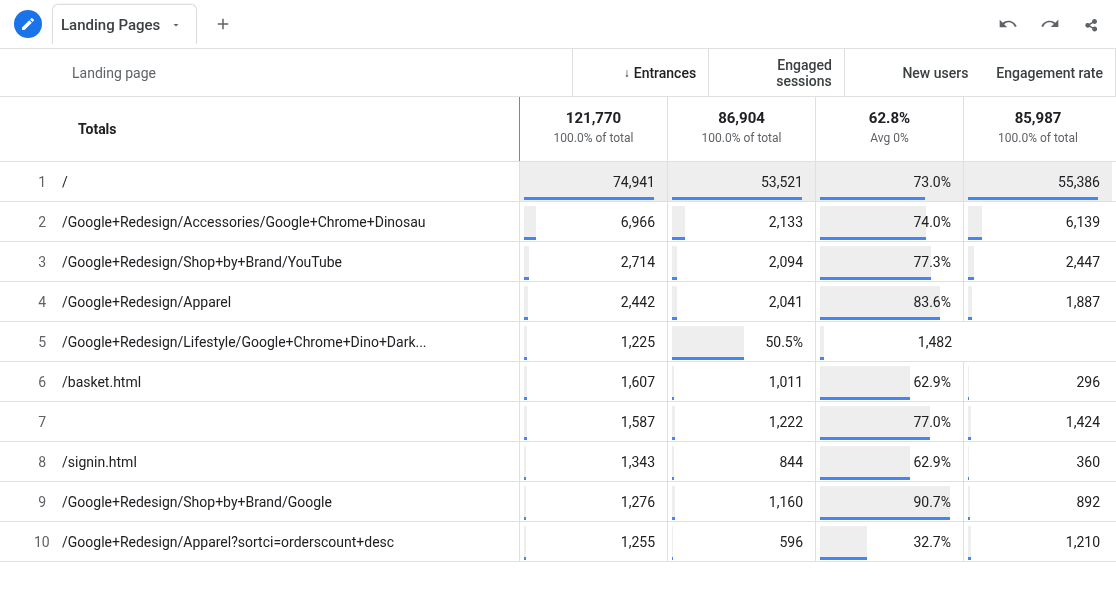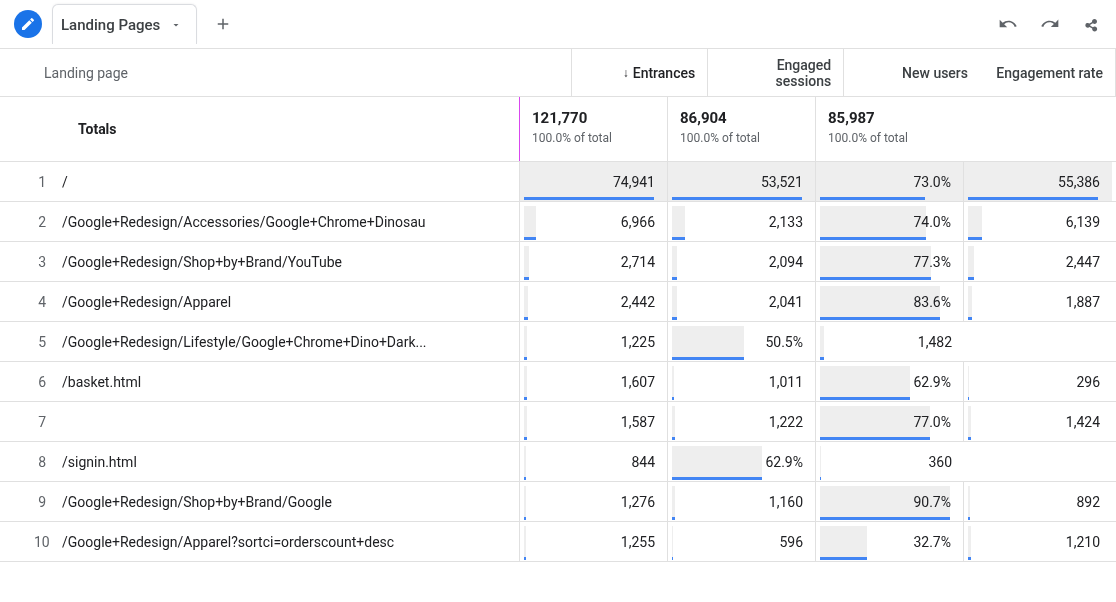--- a/index.html
+++ b/index.html
@@ -75,41 +75,41 @@
   .hrow {
     border-bottom: 1px solid #e0e0e0;
     height: 48px;
   }
   .cell {
     border-right: 1px solid #e0e0e0;
     display:flex;
     align-items:center;
     padding: 0 12px;
   }
-  .c-dim { width: 628px; padding-left: 44px; color:#5f6368; }
+  .c-dim { width: 628px; padding-left: 72px; color:#5f6368; }
   .c-num { width: 148px; justify-content:flex-end; text-align:right; position:relative;}
   .hrow .c-num { font-weight:500; color:#3c4043; cursor:pointer; }
   .sort-col { color:#202124 !important; font-weight:600; }
   .down-arrow { margin-right:4px; font-size:12px; }
 
   
   .totals-row {
     display:flex;
     border-bottom: 1px solid #e0e0e0;
   }
   .totals-row .t-dim {
     width:520px; border-right:1px solid #d946ef;
     display:flex; align-items:center;
     padding-left: 78px;
     font-weight:700; color:#202124;
     min-height:64px;
   }
   .totals-row .t-num {
     width:148px; border-right:1px solid #e0e0e0;
-    text-align:left;
+    text-align:center;
     padding: 12px 12px 10px 12px;
   }
   .t-num .big { font-weight:700; font-size:15px; display:block; margin-bottom:4px;}
   .t-num .small { font-size:12px; color:#5f6368; display:block;}
 
   
   .row { border-bottom: 1px solid #e0e0e0; height: 40px; }
   .r-dim {
     width:520px; border-right:1px solid #e0e0e0;
     display:flex; align-items:center;
@@ -202,20 +202,24 @@
   <div class="totals-row">
     <div class="t-dim">Totals</div>
     <div class="t-num">
       <span class="big">121,770</span>
       <span class="small">100.0% of total</span>
     </div>
     <div class="t-num">
       <span class="big">86,904</span>
       <span class="small">100.0% of total</span>
     </div>
+    <div class="t-num">
+      <span class="big">62.8%</span>
+      <span class="small">Avg 0%</span>
+    </div>
     <div class="t-num" style="border-right:none">
       <span class="big">85,987</span>
       <span class="small">100.0% of total</span>
     </div>
   </div>
 
   <div id="rows">
       <div class="row first">
         <div class="r-dim">
           <span class="r-idx">1</span>
@@ -387,20 +391,25 @@
           <div class="bar-ul" style="width: 3.38px;"></div>
           <span class="val">1,424</span>
         </div>
       </div>
       <div class="row">
         <div class="r-dim">
           <span class="r-idx">8</span>
           <span class="r-path">/signin.html</span>
         </div>
         <div class="r-num">
+          <div class="bar-bg" style="width: 2.34px;"></div>
+          <div class="bar-ul" style="width: 2.34px;"></div>
+          <span class="val">1,343</span>
+        </div>
+        <div class="r-num">
           <div class="bar-bg" style="width: 2.08px;"></div>
           <div class="bar-ul" style="width: 2.08px;"></div>
           <span class="val">844</span>
         </div>
         <div class="r-num">
           <div class="bar-bg" style="width: 90.09px;"></div>
           <div class="bar-ul" style="width: 90.09px;"></div>
           <span class="val">62.9%</span>
         </div>
         <div class="r-num" style="border-right: none;">

